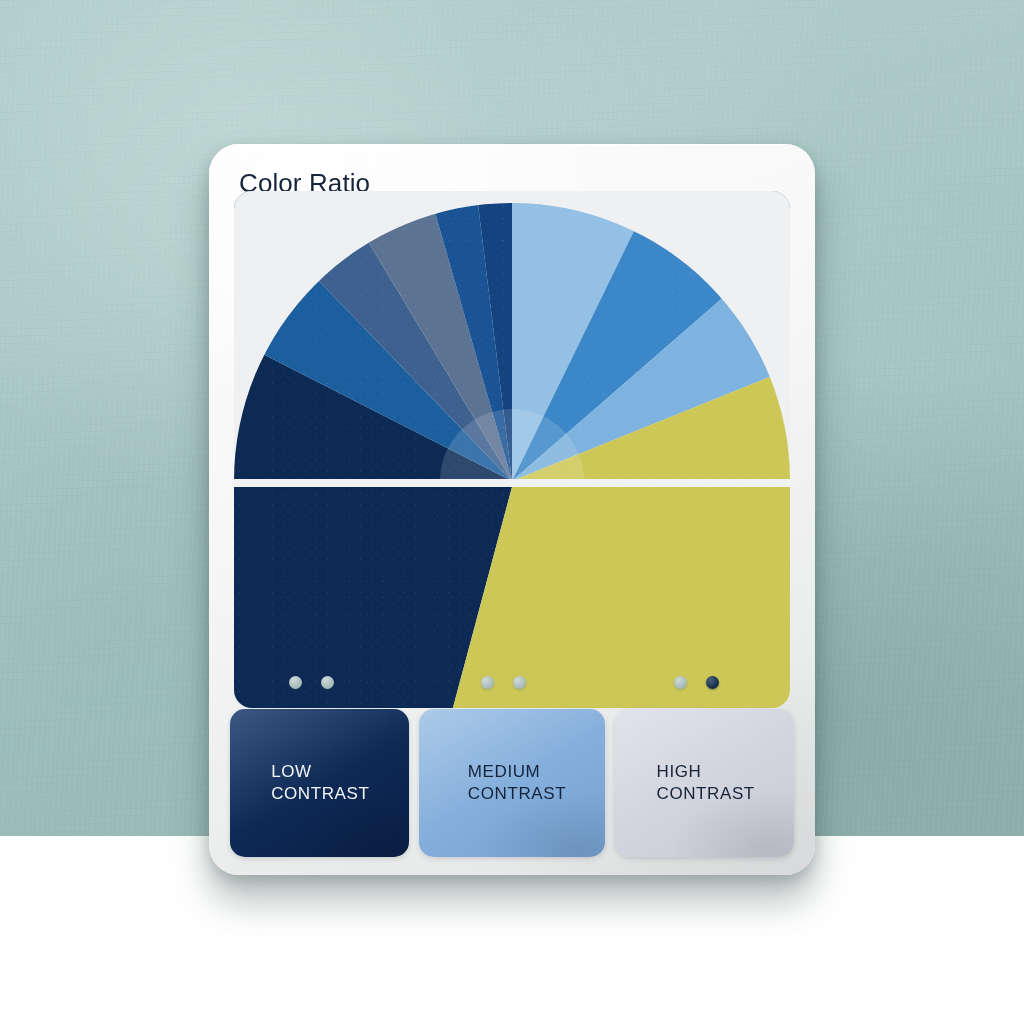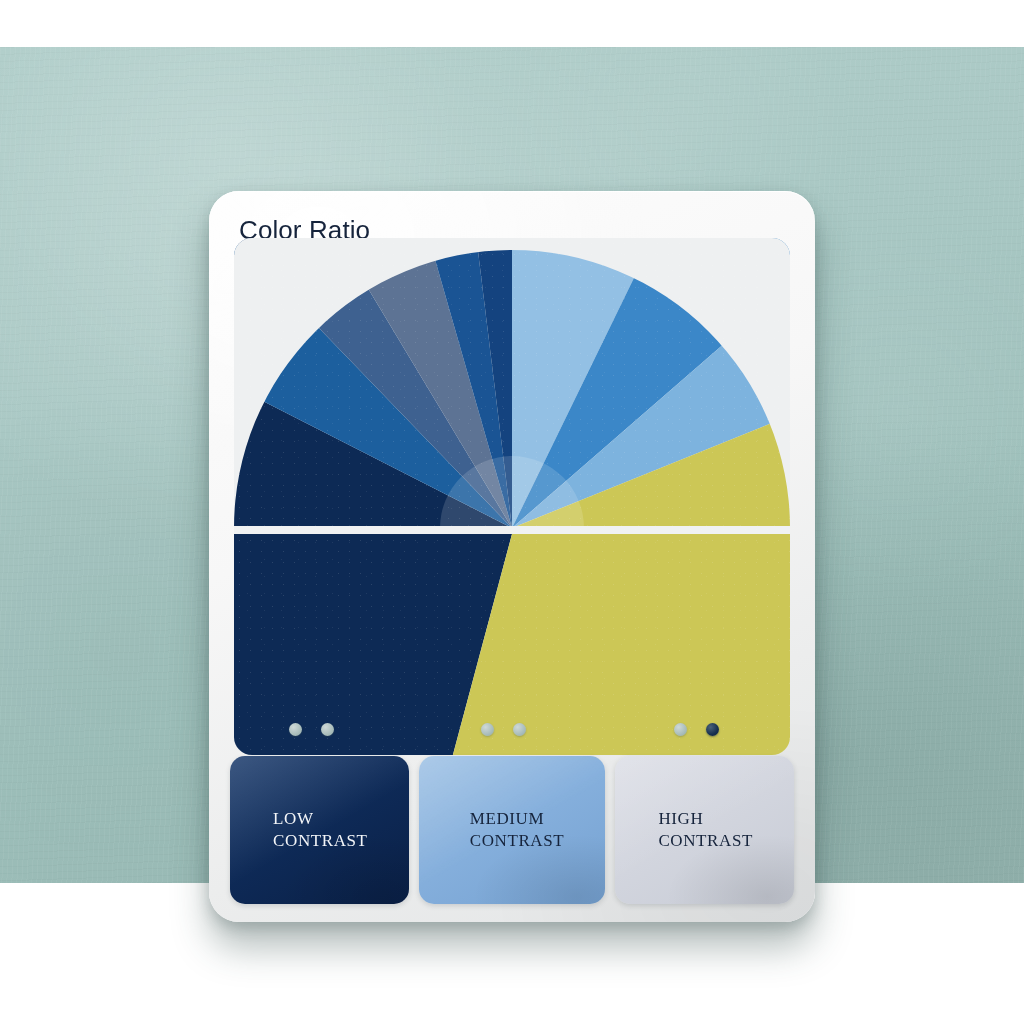--- a/index.html
+++ b/index.html
@@ -13,21 +13,20 @@
 
   
   #wall {
     position: relative;
     width: 1024px;
     height: 836px;
     background:
       radial-gradient(ellipse 60% 50% at 30% 25%, rgba(255,255,255,0.20), rgba(255,255,255,0) 70%),
       radial-gradient(ellipse 70% 60% at 80% 85%, rgba(90,120,115,0.22), rgba(0,0,0,0) 70%),
       linear-gradient(165deg, #b2cfcb 0%, #a9c8c4 35%, #9ec0bb 65%, #94b4af 100%);
-    margin-top: 47px;
   }
   #wall-texture {
     position: absolute;
     inset: 0;
     pointer-events: none;
     opacity: .5;
     background-image:
       repeating-linear-gradient(93deg, rgba(255,255,255,0.09) 0px, rgba(255,255,255,0.09) 1px, rgba(0,0,0,0) 1px, rgba(0,0,0,0) 5px),
       repeating-linear-gradient(178deg, rgba(0,0,0,0.035) 0px, rgba(0,0,0,0.035) 1px, rgba(0,0,0,0) 1px, rgba(0,0,0,0) 7px),
       radial-gradient(circle at 22% 12%, rgba(255,255,255,0.18), rgba(0,0,0,0) 24%),
@@ -161,21 +160,20 @@
 
   
   #swatch-row {
     position: absolute;
     left: 21px;
     top: 565px;
     width: 564px;
     height: 148px;
     display: flex;
     gap: 10px;
-    font-family: Liberation Serif, serif;
   }
   .swatch {
     position: relative;
     flex: 1 1 0;
     border-radius: 15px;
     display: flex;
     flex-direction: column;
     align-items: center;
     justify-content: center;
     cursor: pointer;

